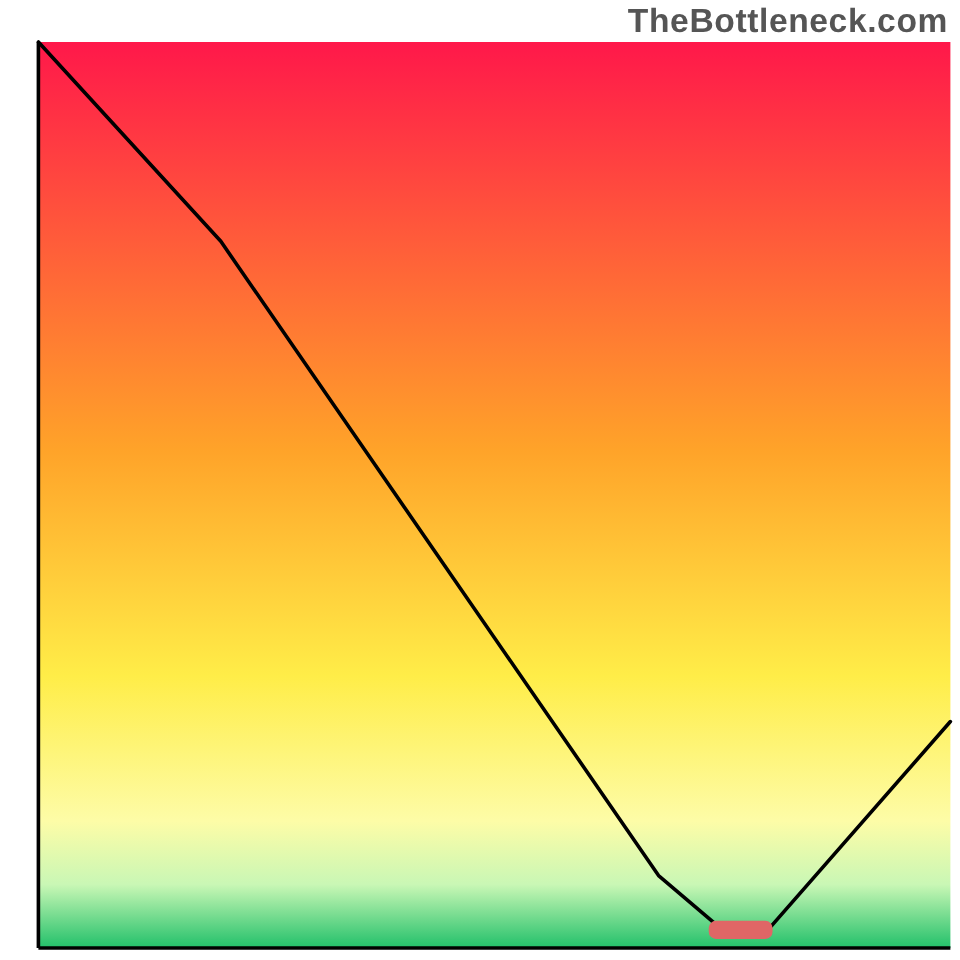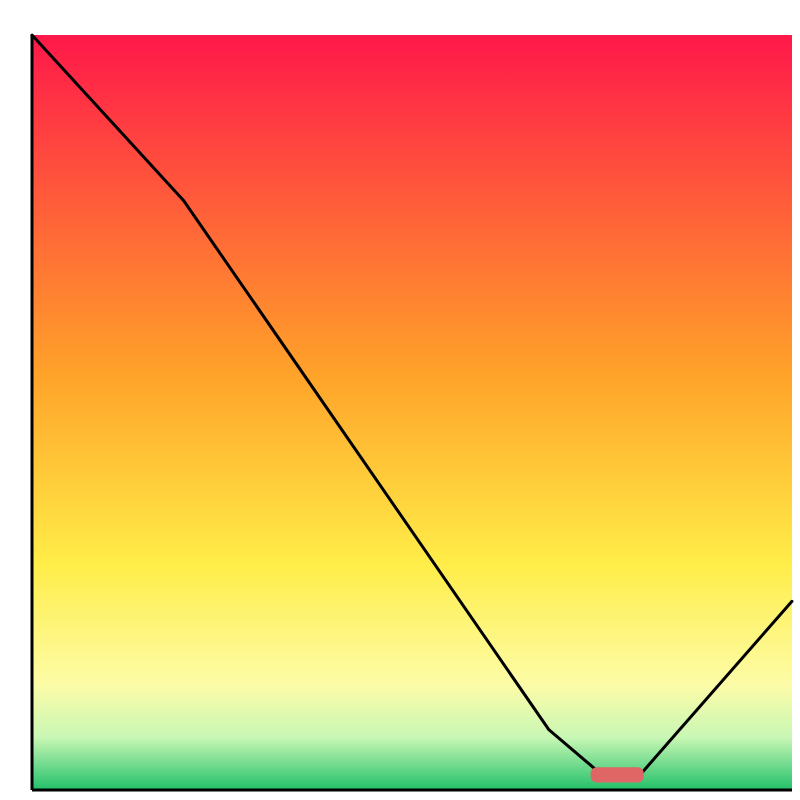--- a/index.html
+++ b/index.html
@@ -28,20 +28,21 @@
   }
   svg {
     display: block;
   }
 </style>
 </head>
 <body>
 
 <div class="frame">
 
+  <div class="watermark">TheBottleneck.com</div>
 
   <svg id="plot" width="800" height="800" viewBox="0 0 800 800">
     <defs>
       <linearGradient id="bg-grad" x1="0" y1="0" x2="0" y2="1">
         <stop id="g0" offset="0%" stop-color="#ff184a"></stop>
         <stop id="g1" offset="45%" stop-color="#ffa329"></stop>
         <stop id="g2" offset="70%" stop-color="#ffed48"></stop>
         <stop id="g3" offset="86%" stop-color="#fdfca7"></stop>
         <stop id="g4" offset="93%" stop-color="#c9f7b5"></stop>
         <stop id="g5" offset="100%" stop-color="#22c06a"></stop>

